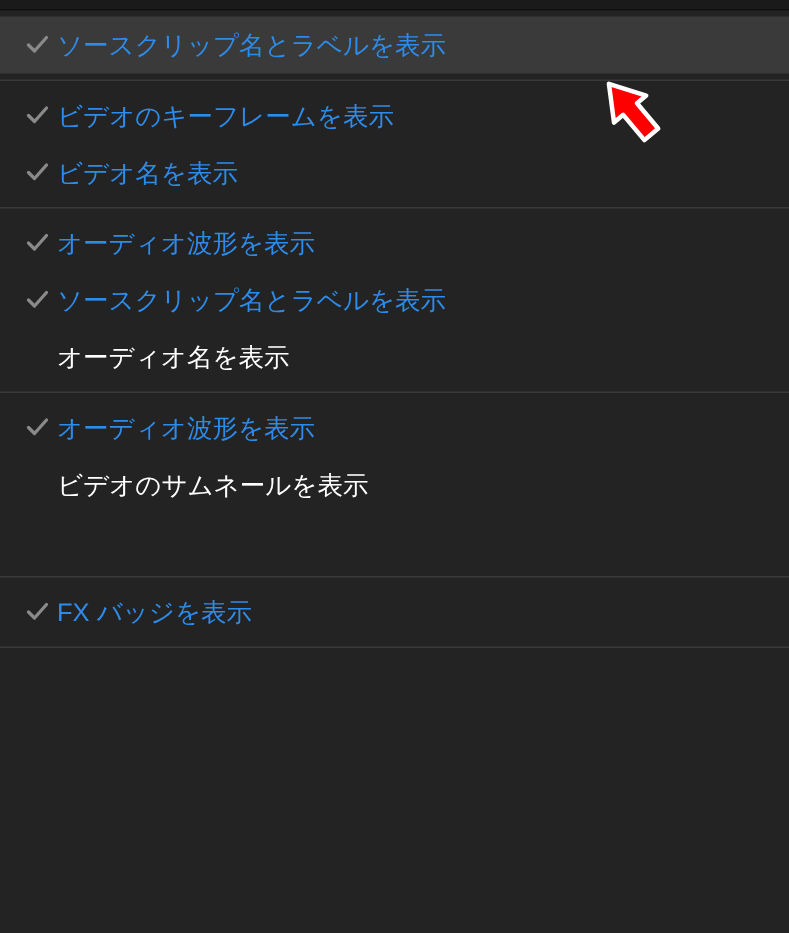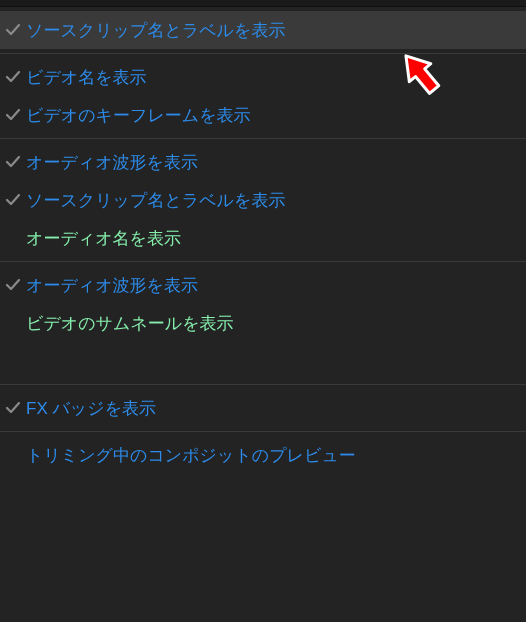--- a/index.html
+++ b/index.html
@@ -16,20 +16,21 @@
     background: #232323;
     width: 100%;
     height: 100%;
     box-sizing: border-box;
     padding-top: 4px;
   }
   .menu-item {
     display: flex;
     align-items: center;
     height: 38px;
+    padding-left: 12px;
     box-sizing: border-box;
     cursor: default;
   }
   .menu-item.highlight {
     background: #3a3a3a;
   }
   .check-slot {
     width: 26px;
     display: flex;
     align-items: center;
@@ -38,21 +39,21 @@
   }
   .check-slot svg {
     width: 16px;
     height: 16px;
   }
   .label {
     color: #2d8ceb;
     white-space: nowrap;
   }
   .label.disabled {
-    color: #86efac;
+    color: #ffffff;
   }
   .separator {
     height: 1px;
     background: #3a3a3a;
     margin: 4px 0 4px 0;
   }
   .arrow-cursor {
     position: absolute;
     left: 398px;
     top: 48px;
@@ -78,29 +79,29 @@
       </span>
       <span class="label">ソースクリップ名とラベルを表示</span>
     </div>
     <div class="separator"></div>
     <div class="menu-item">
       <span class="check-slot">
         <svg viewBox="0 0 16 16">
           <path d="M2 8 L6 12 L14 3" stroke="#8a8a8a" stroke-width="2.2" fill="none" stroke-linecap="round" stroke-linejoin="round"></path>
         </svg>
       </span>
-      <span class="label">ビデオ名を表示</span>
+      <span class="label">ビデオのキーフレームを表示</span>
     </div>
     <div class="menu-item">
       <span class="check-slot">
         <svg viewBox="0 0 16 16">
           <path d="M2 8 L6 12 L14 3" stroke="#8a8a8a" stroke-width="2.2" fill="none" stroke-linecap="round" stroke-linejoin="round"></path>
         </svg>
       </span>
-      <span class="label">ビデオのキーフレームを表示</span>
+      <span class="label">ビデオ名を表示</span>
     </div>
     <div class="separator"></div>
     <div class="menu-item">
       <span class="check-slot">
         <svg viewBox="0 0 16 16">
           <path d="M2 8 L6 12 L14 3" stroke="#8a8a8a" stroke-width="2.2" fill="none" stroke-linecap="round" stroke-linejoin="round"></path>
         </svg>
       </span>
       <span class="label">オーディオ波形を表示</span>
     </div>
@@ -145,21 +146,20 @@
           <path d="M2 8 L6 12 L14 3" stroke="#8a8a8a" stroke-width="2.2" fill="none" stroke-linecap="round" stroke-linejoin="round"></path>
         </svg>
       </span>
       <span class="label">FX バッジを表示</span>
     </div>
     <div class="separator"></div>
     <div class="menu-item">
       <span class="check-slot">
         <svg viewBox="0 0 16 16"></svg>
       </span>
-      <span class="label">トリミング中のコンポジットのプレビュー</span>
     </div>
   </div>
 
 <div class="arrow-cursor">
   <svg width="48" height="54" viewBox="0 0 48 54">
     <g transform="rotate(-40 24 27)">
       <path d="M24 2 L38 24 L30 24 L30 46 L18 46 L18 24 L10 24 Z" fill="#ff0000" stroke="#ffffff" stroke-width="3" stroke-linejoin="round"></path>
     </g>
   </svg>
 </div>

